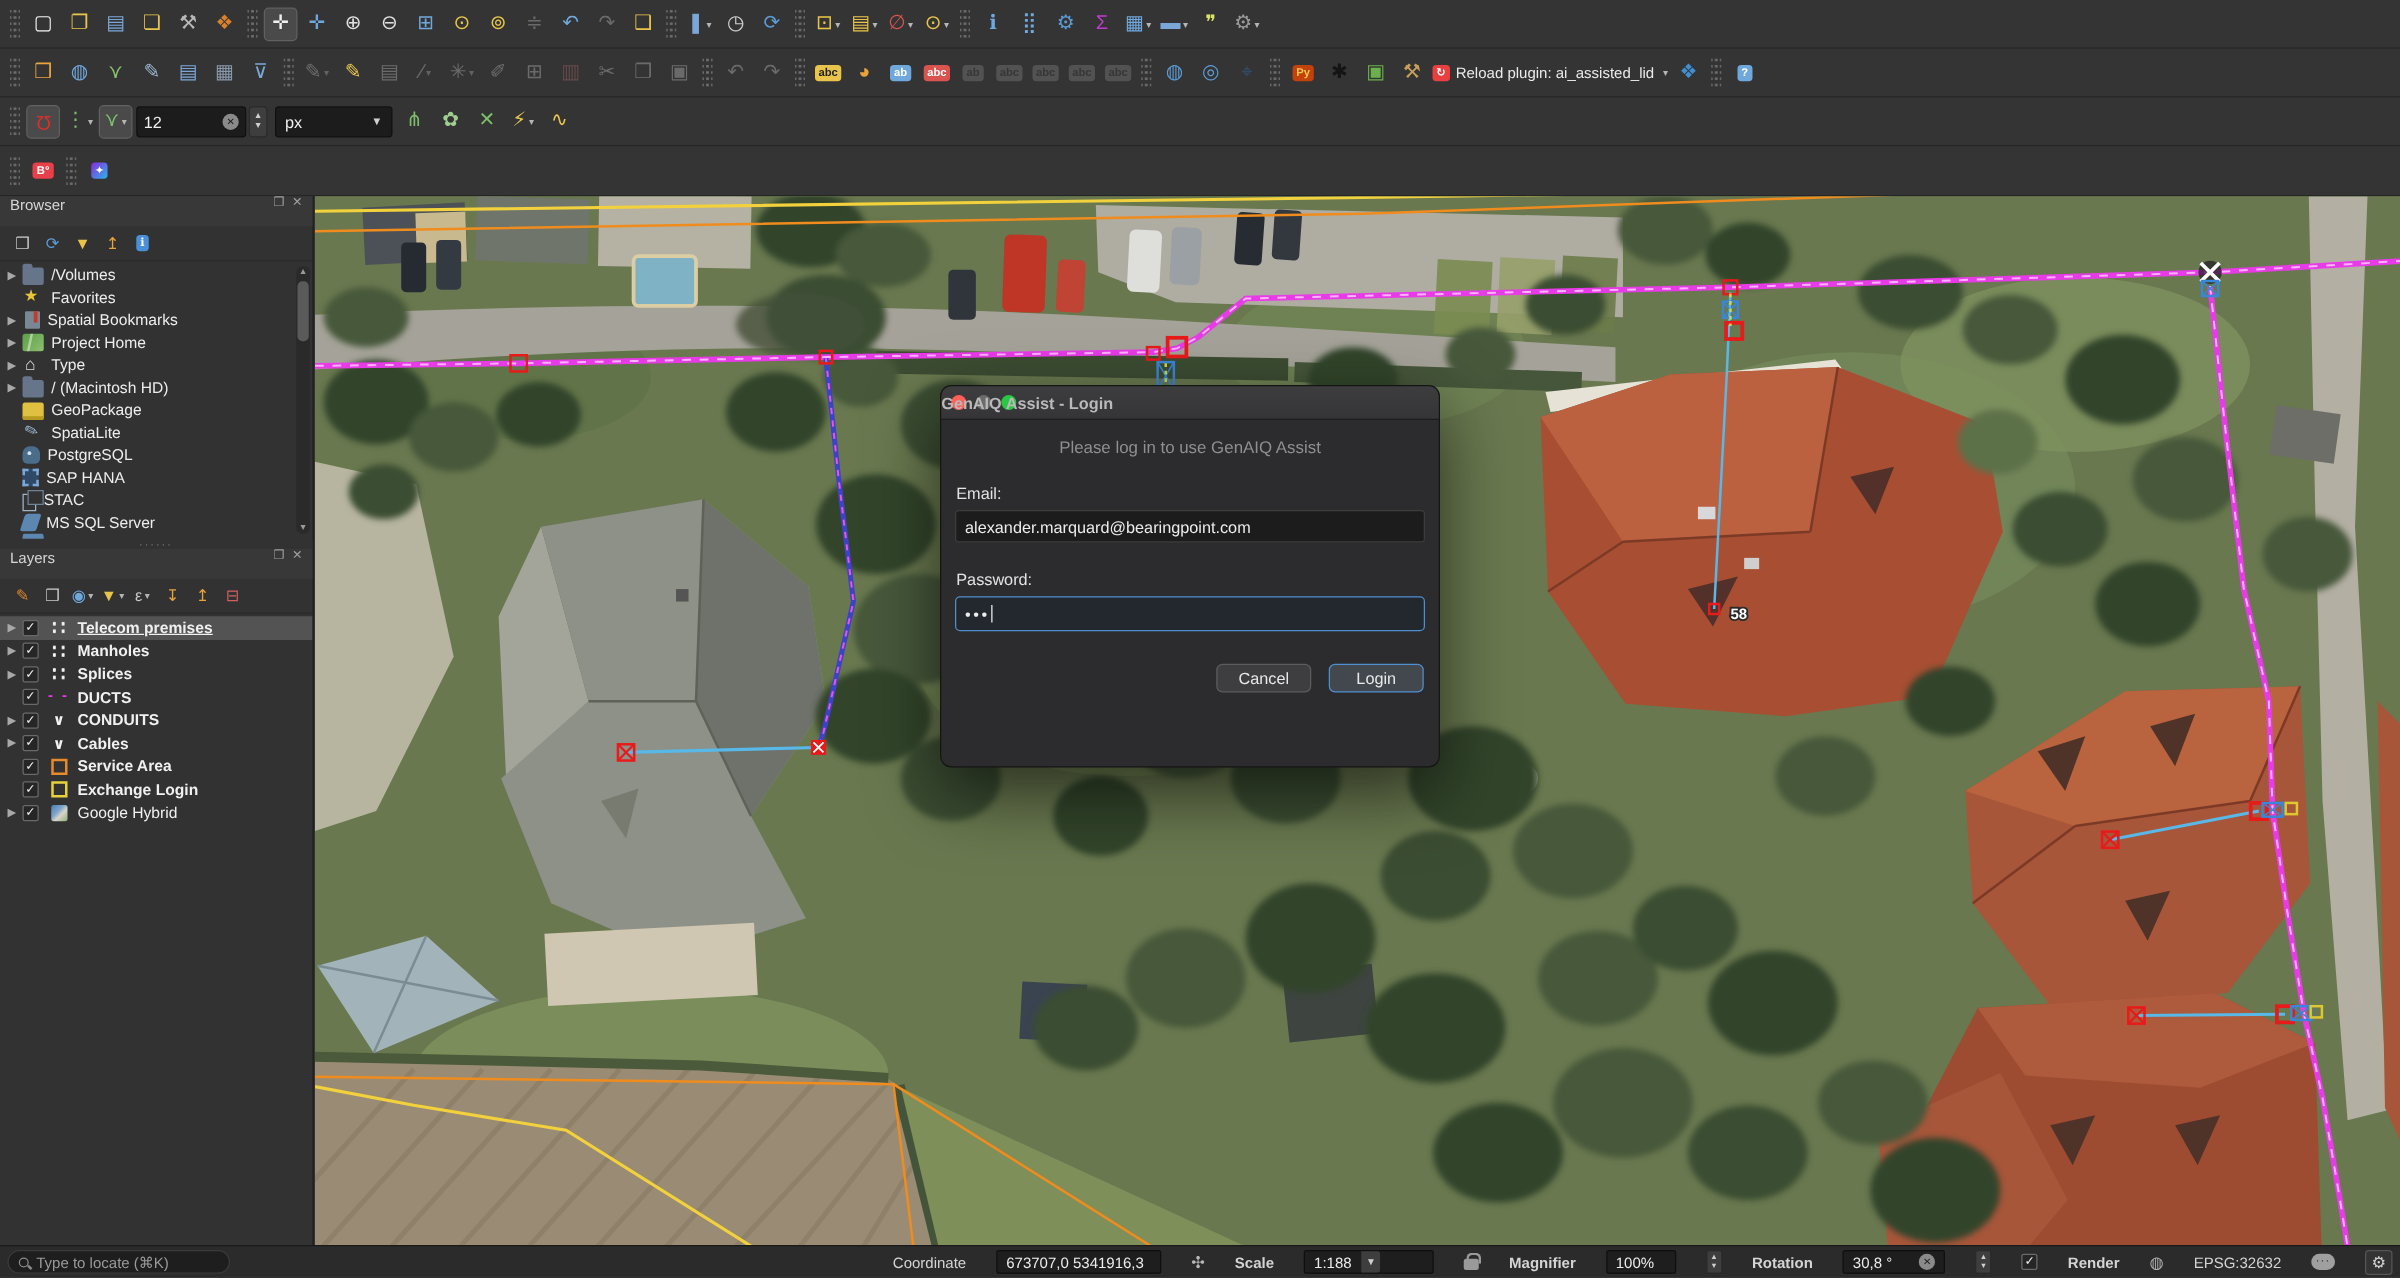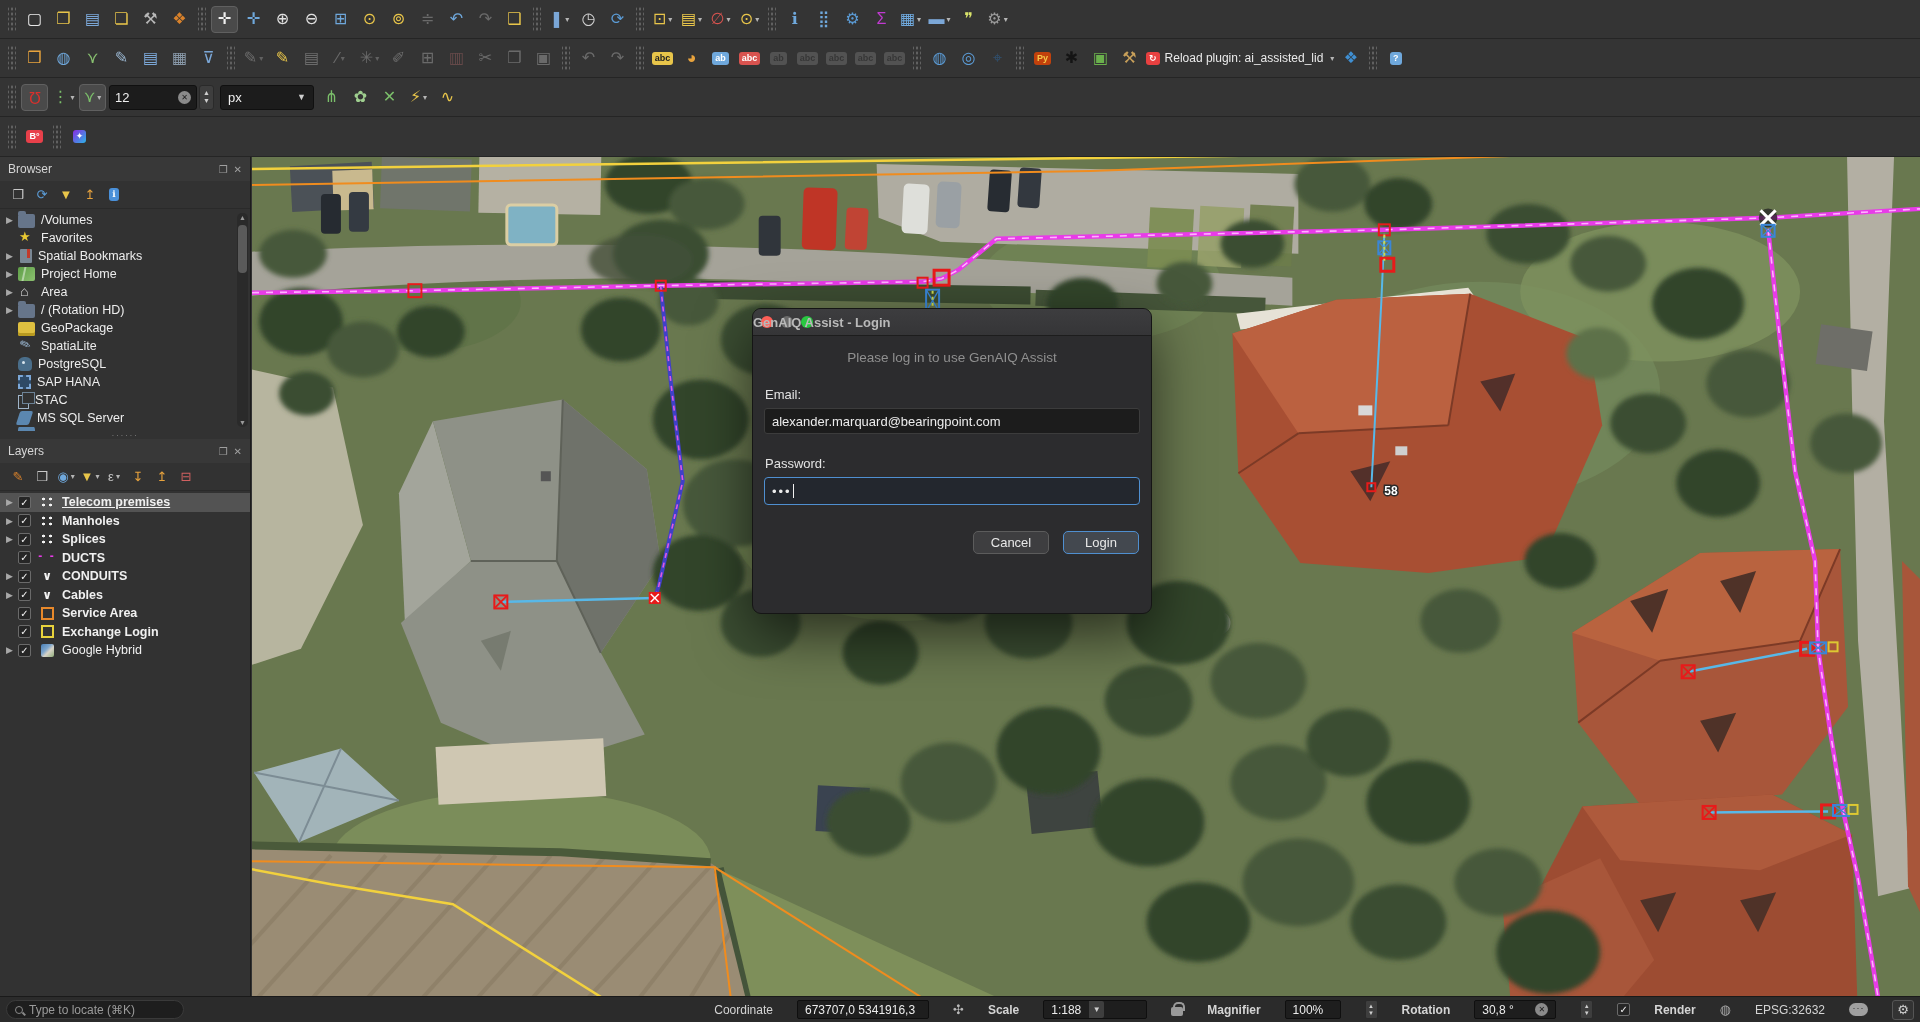--- a/index.html
+++ b/index.html
@@ -18,21 +18,21 @@
   .dd{font-size:8px;color:#b5b5b5;margin-left:2px}
   .tblabel{font-size:12px;color:#eaeaea;margin:0 5px;white-space:nowrap}
   .numfield{display:flex;align-items:center;width:88px;height:25px;background:#1c1c1c;border:1px solid #101010;border-radius:3px;margin:0 2px;padding:0 5px;color:#f0f0f0;font-size:13px}
   .numfield .clear{margin-left:auto;width:13px;height:13px;border-radius:7px;background:#8a8a8a;color:#1c1c1c;font-size:8px;display:flex;align-items:center;justify-content:center}
   .spinner{display:flex;flex-direction:column;justify-content:center;width:15px;height:25px;background:#3e3e3e;border:1px solid #2a2a2a;border-radius:3px;margin-right:3px;align-items:center}
   .spinner span{font-size:7px;color:#cfcfcf;line-height:1.1}
   .combofield{display:flex;align-items:center;width:94px;height:25px;background:#1c1c1c;border:1px solid #101010;border-radius:3px;margin:0 3px;padding:0 7px;color:#f0f0f0;font-size:13px}
   .combofield .arr{margin-left:auto;font-size:9px;color:#cfcfcf}
   
   #dock{position:absolute;left:0;top:157px;width:251px;bottom:26px;background:#323232;border-right:1px solid #1c1c1c;display:flex;flex-direction:column}
-  .ptitle{display:flex;align-items:center;height:24px;padding:0 8px;color:#d6d6d6;font-size:12px;background:#383838}
+  .ptitle{display:flex;height:24px;padding:0 8px;color:#d6d6d6;font-size:12px;background:#383838}
   .ptitle .wicons{margin-left:auto;display:flex;gap:6px;color:#9f9f9f;font-size:10px}
   .ptools{display:flex;align-items:center;height:28px;padding-left:6px;border-bottom:1px solid #2a2a2a}
   .ptools .tbtn{min-width:22px;height:22px}
   .ptools .gl{font-size:13px}
   .tree{position:relative;flex:1;overflow:hidden;padding-top:2px}
   .trow{display:flex;align-items:center;height:18px;padding-left:6px;font-size:12.5px;color:#ededed;white-space:nowrap}
   .trow .arr{width:12px;font-size:9px;color:#a8a8a8;flex:none}
   .trow .bi{width:17px;height:14px;margin-right:6px;flex:none;position:relative}
   .trow.clip{height:7px;overflow:hidden}
   
@@ -446,26 +446,26 @@
         <span>Spatial Bookmarks</span>
       </div>
       <div class="trow">
         <span class="arr">▶</span>
         <span class="bi ic-maphome"></span>
         <span>Project Home</span>
       </div>
       <div class="trow">
         <span class="arr">▶</span>
         <span class="bi ic-home"></span>
-        <span>Area</span>
+        <span>Type</span>
       </div>
       <div class="trow">
         <span class="arr">▶</span>
         <span class="bi ic-folder"></span>
-        <span>/ (Rotation HD)</span>
+        <span>/ (Macintosh HD)</span>
       </div>
       <div class="trow">
         <span class="arr"></span>
         <span class="bi ic-geopkg"></span>
         <span>GeoPackage</span>
       </div>
       <div class="trow">
         <span class="arr"></span>
         <span class="bi ic-feather"></span>
         <span>SpatiaLite</span>

